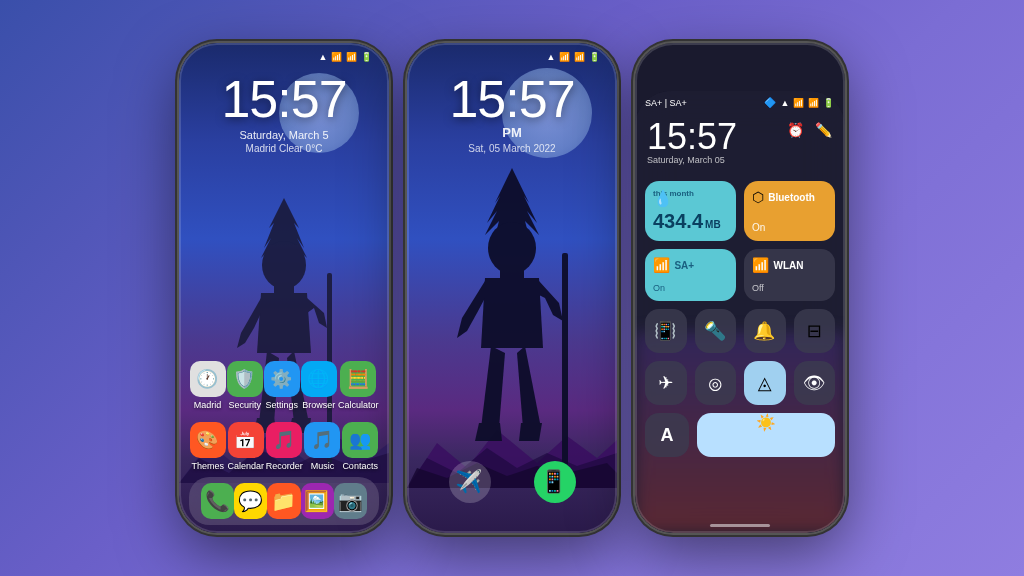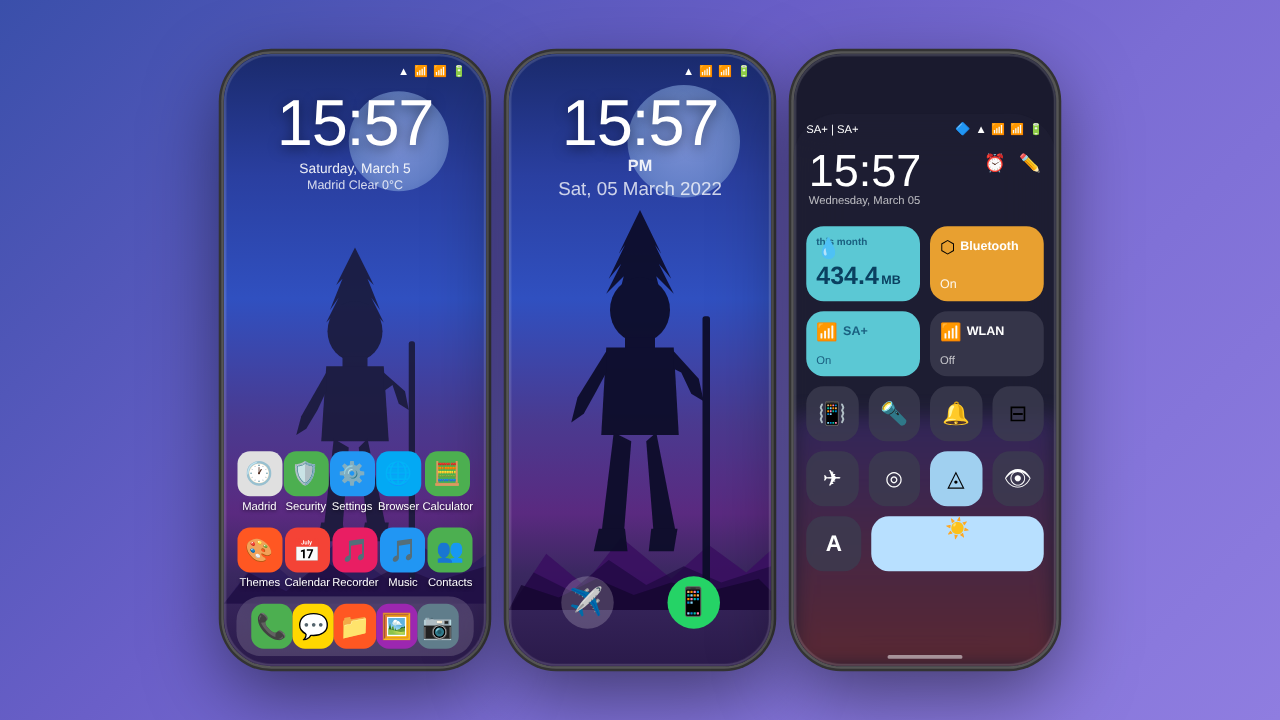--- a/index.html
+++ b/index.html
@@ -463,21 +463,21 @@
         <span>▲</span>
         <span>📶</span>
         <span>📶</span>
         <span>🔋</span>
       </div>
     </div>
 
     <div class="phone2-time">
       <div class="phone2-time-big">15:57</div>
       <div class="phone2-ampm">PM</div>
-      <div class="phone2-date" style="font-size:15px;color:rgba(255,255,255,0.85);margin-top:3px;">Sat, 05 March 2022</div>
+      <div class="phone2-date" style="font-size:10px;color:rgba(255,255,255,0.85);margin-top:3px;">Sat, 05 March 2022</div>
     </div>
 
     <div class="phone2-bottom">
       <div class="phone2-bottom-icon" style="background:rgba(255,255,255,0.2);font-size:22px;">✈️</div>
       <div class="phone2-bottom-icon" style="background:#25D366;font-size:22px;">📱</div>
     </div>
   </div>
 </div>
 
 <div class="phone">
@@ -491,21 +491,21 @@
         <span style="font-size:10px;">🔷</span>
         <span>▲</span>
         <span>📶</span>
         <span>📶</span>
         <span>🔋</span>
       </div>
     </div>
 
     <div class="cc-time">
       <div class="cc-time-big">15:57</div>
-      <div class="cc-time-date">Wednesday, March 05</div>
+      <div class="cc-time-date">Saturday, March 05</div>
     </div>
     <div class="cc-icons-top">
       <div class="cc-top-icon">⏰</div>
       <div class="cc-top-icon">✏️</div>
     </div>
 
     <div class="cc-grid" style="z-index:10;">
 
       <div class="cc-row">
         <div class="cc-tile cc-tile-wide tile-data" style="height:60px;">

